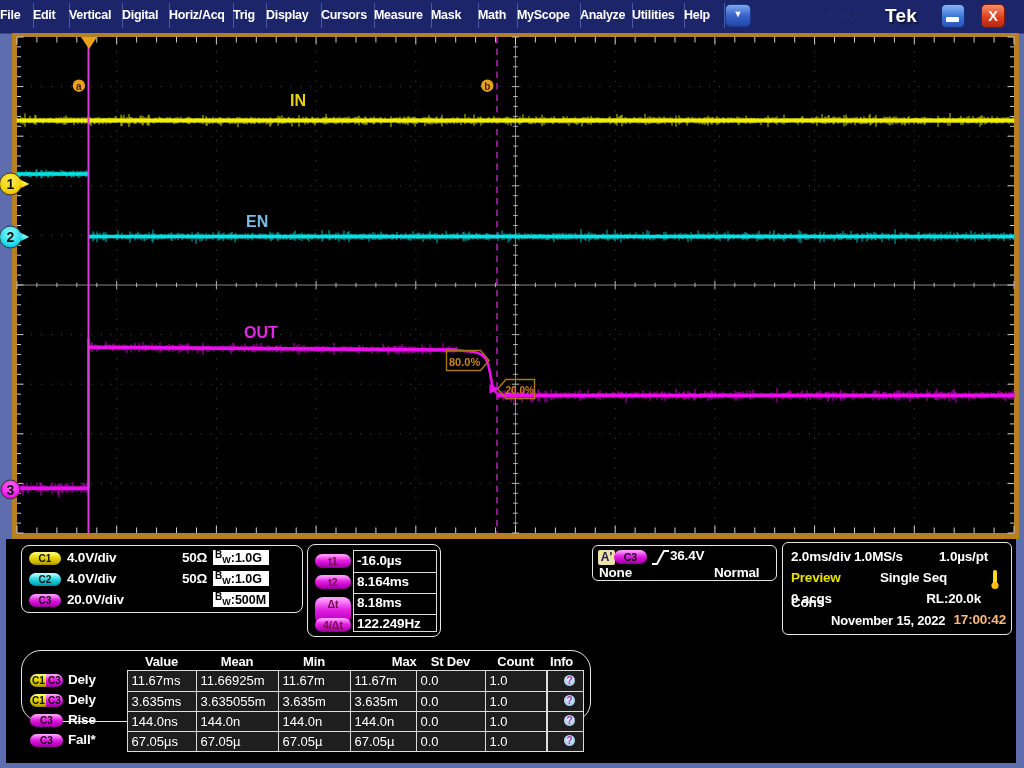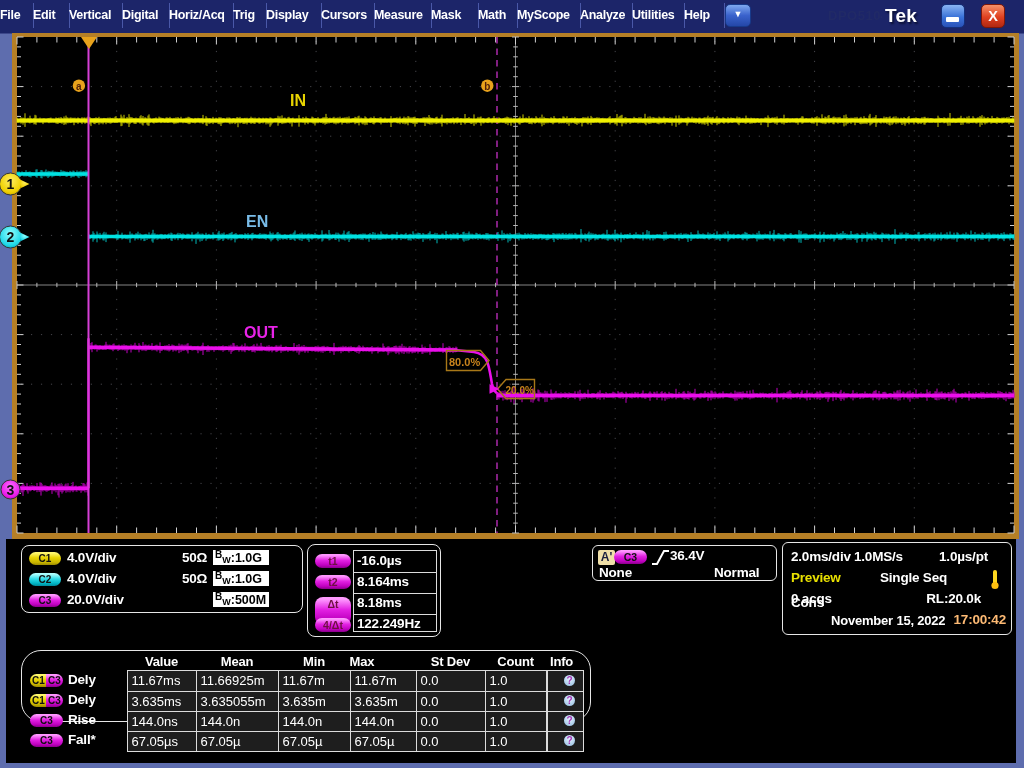--- a/index.html
+++ b/index.html
@@ -198,21 +198,21 @@
 <div class="t" style="right:30px;top:48px">RL:20.0k</div>
 <div class="t" style="left:8px;top:52px">Cons</div>
 <div class="t" style="left:48px;top:69.5px;font-size:13px">November 15, 2022</div>
 <div class="t" style="right:5px;top:69px;color:#fdba74">17:00:42</div>
 </div>
 
 <div class="box" style="left:21px;top:650px;width:570px;height:72px;border-radius:20px">
 <div class="t" style="left:104.5px;top:3px;width:70px;text-align:center;font-size:13px">Value</div>
 <div class="t" style="left:173.5px;top:3px;width:83px;text-align:center;font-size:13px">Mean</div>
 <div class="t" style="left:255.5px;top:3px;width:73px;text-align:center;font-size:13px">Min</div>
-<div class="t" style="left:327.5px;top:3px;width:67px;text-align:left;font-size:13px">Max</div>
+<div class="t" style="left:327.5px;top:3px;width:67px;text-align:right;font-size:13px">Max</div>
 <div class="t" style="left:393.5px;top:3px;width:70px;text-align:center;font-size:13px">St Dev</div>
 <div class="t" style="left:462.5px;top:3px;width:62px;text-align:center;font-size:13px">Count</div>
 <div class="t" style="left:517.5px;top:3px;width:44px;text-align:center;font-size:13px">Info</div>
 <div class="pill py" style="left:8px;top:22.5px;width:17px;height:13px;font-size:10px;line-height:13px;border-radius:7px 0 0 7px">C1</div>
     <div class="pill pm" style="left:24px;top:22.5px;width:17px;height:13px;font-size:10px;line-height:13px;border-radius:0 7px 7px 0">C3</div>
     <div class="t" style="left:46px;top:20.5px;font-size:13.5px">Dely</div>
     <div class="cell" style="left:104.5px;top:18.5px;width:70.0px;height:22.0px;line-height:20.0px">11.67ms</div>
     <div class="cell" style="left:173.5px;top:18.5px;width:83.0px;height:22.0px;line-height:20.0px">11.66925m</div>
     <div class="cell" style="left:255.5px;top:18.5px;width:73.0px;height:22.0px;line-height:20.0px">11.67m</div>
     <div class="cell" style="left:327.5px;top:18.5px;width:67.0px;height:22.0px;line-height:20.0px">11.67m</div>

